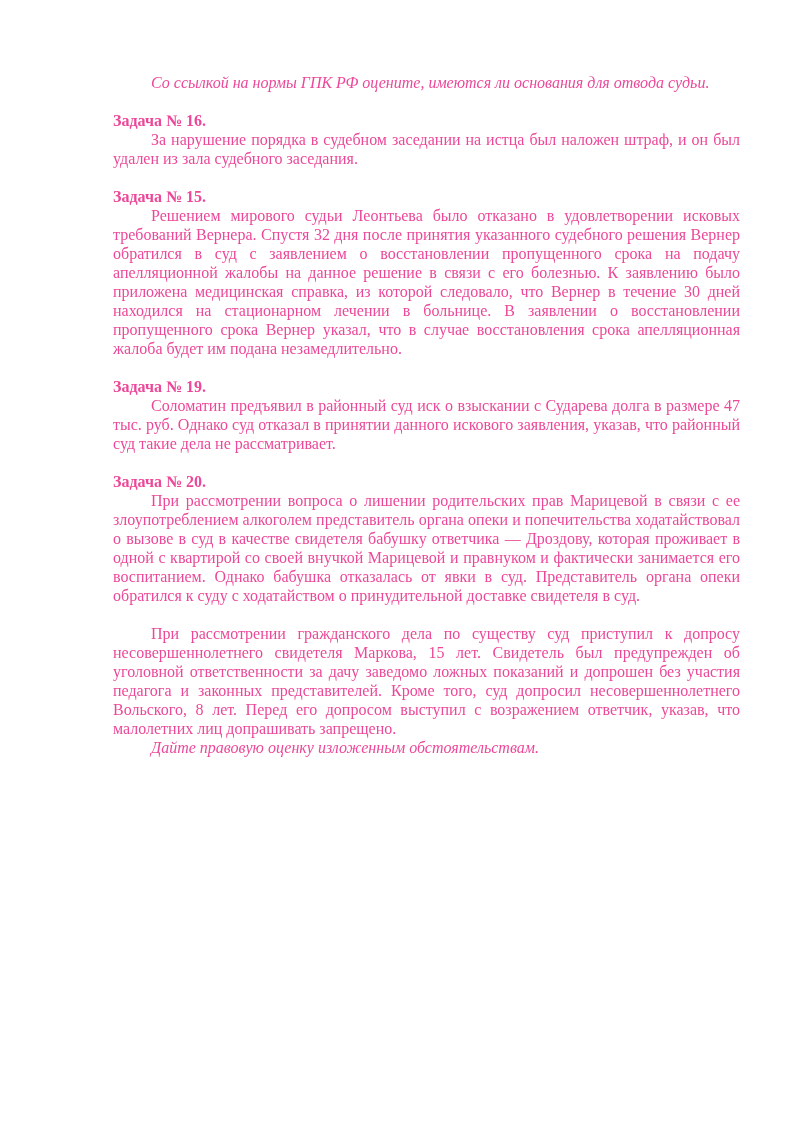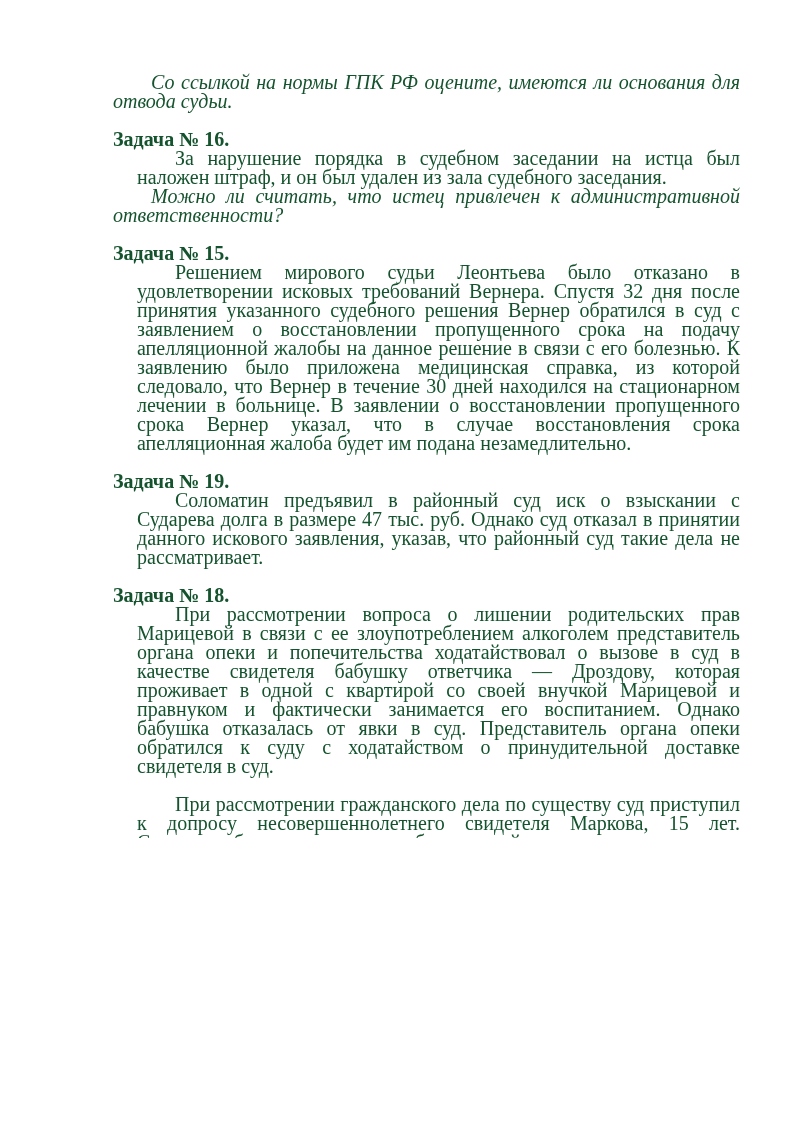--- a/index.html
+++ b/index.html
@@ -1,31 +1,30 @@
 <!DOCTYPE html>
 <html lang="ru"><head>
 <meta charset="utf-8">
 <style>
   * { margin: 0; padding: 0; box-sizing: border-box; }
   html, body { background: #ffffff; }
   .page {
     width: 794px;
     height: 838px;
     background: #ffffff;
-    color: #14532d;
+    color: #ec4899;
     font-family: "Liberation Serif", "DejaVu Serif", serif;
-    font-size: 20px;
+    font-size: 16px;
     line-height: 19px;
     padding: 73px 54px 40px 113px; 
     overflow: hidden;
   }
   .para {
     text-align: justify;
     text-indent: 38px;
-    margin-left: 24px;
   }
   .question {
     font-style: italic;
     text-align: justify;
     text-indent: 38px;
   }
   .task {
     margin-top: 19px; 
   }
   .task-heading {
@@ -36,35 +35,34 @@
 </head>
 <body>
 
 <div class="page">
 
   <p class="question">Со ссылкой на нормы ГПК РФ оцените, имеются ли основания для отвода судьи.</p>
 
   <section class="task">
     <p class="task-heading">Задача № 16.</p>
     <p class="para">За нарушение порядка в судебном заседании на истца был наложен штраф, и он был удален из зала судебного заседания.</p>
-    <p class="question">Можно ли считать, что истец привлечен к административной ответственности?</p>
   </section>
 
   <section class="task">
     <p class="task-heading">Задача № 15.</p>
     <p class="para">Решением мирового судьи Леонтьева было отказано в удовлетворении исковых требований Вернера. Спустя 32 дня после принятия указанного судебного решения Вернер обратился в суд с заявлением о восстановлении пропущенного срока на подачу апелляционной жалобы на данное решение в связи с его болезнью. К заявлению было приложена медицинская справка, из которой следовало, что Вернер в течение 30 дней находился на стационарном лечении в больнице. В заявлении о восстановлении пропущенного срока Вернер указал, что в случае восстановления срока апелляционная жалоба будет им подана незамедлительно.</p>
   </section>
 
   <section class="task">
     <p class="task-heading">Задача № 19.</p>
     <p class="para">Соломатин предъявил в районный суд иск о взыскании с Сударева долга в размере 47 тыс. руб. Однако суд отказал в принятии данного искового заявления, указав, что районный суд такие дела не рассматривает.</p>
   </section>
 
   <section class="task">
-    <p class="task-heading">Задача № 18.</p>
+    <p class="task-heading">Задача № 20.</p>
     <p class="para">При рассмотрении вопроса о лишении родительских прав Марицевой в связи с ее злоупотреблением алкоголем представитель органа опеки и попечительства ходатайствовал о вызове в суд в качестве свидетеля бабушку ответчика — Дроздову, которая проживает в одной с квартирой со своей внучкой Марицевой и правнуком и фактически занимается его воспитанием. Однако бабушка отказалась от явки в суд. Представитель органа опеки обратился к суду с ходатайством о принудительной доставке свидетеля в суд.</p>
   </section>
 
   <section class="task">
     <p class="para">При рассмотрении гражданского дела по существу суд приступил к допросу несовершеннолетнего свидетеля Маркова, 15 лет. Свидетель был предупрежден об уголовной ответственности за дачу заведомо ложных показаний и допрошен без участия педагога и законных представителей. Кроме того, суд допросил несовершеннолетнего Вольского, 8 лет. Перед его допросом выступил с возражением ответчик, указав, что малолетних лиц допрашивать запрещено.</p>
     <p class="question">Дайте правовую оценку изложенным обстоятельствам.</p>
   </section>
 
 </div>
 

